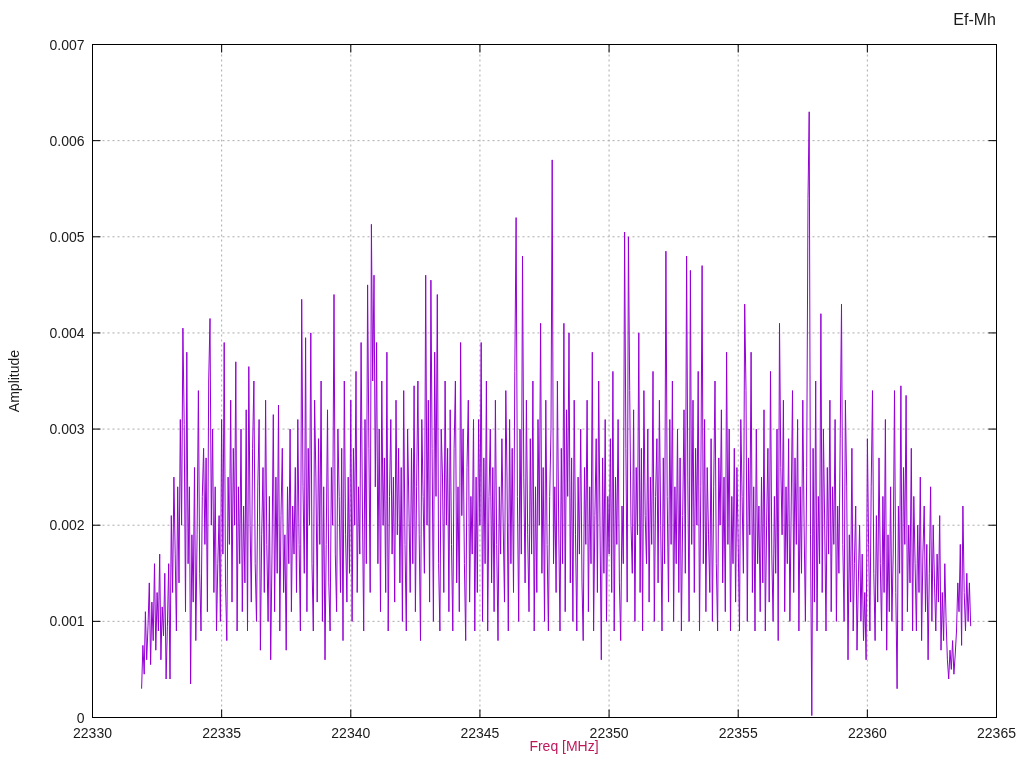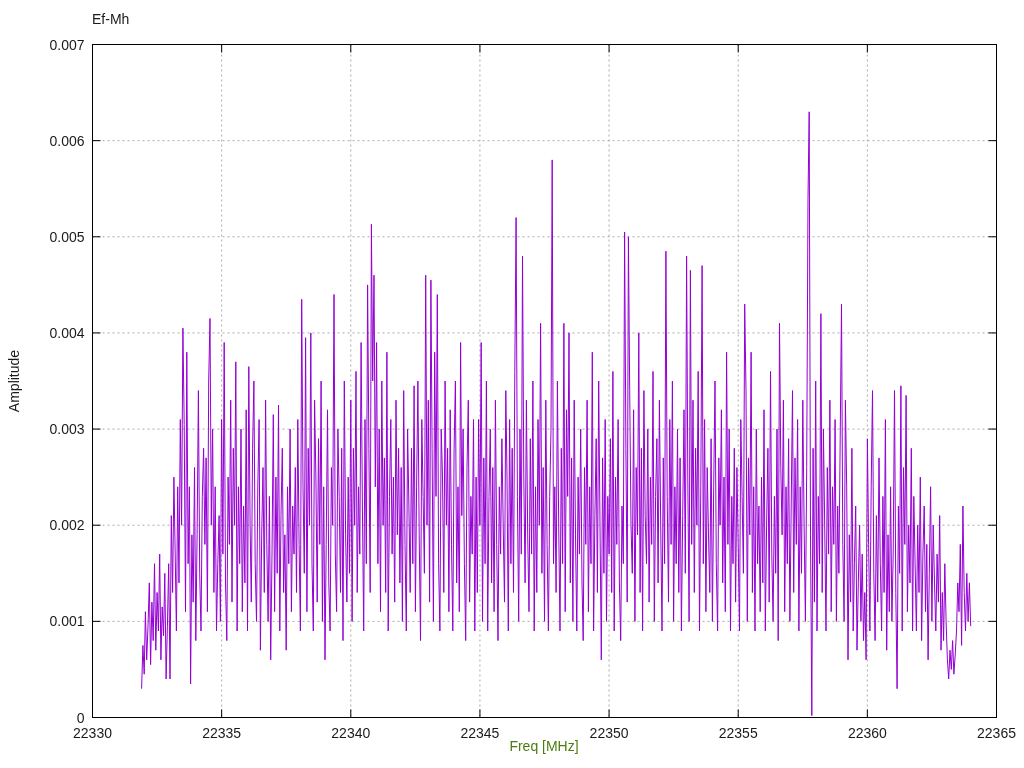--- a/index.html
+++ b/index.html
@@ -1,21 +1,21 @@
 <!DOCTYPE html>
 <html><head>
 <meta charset="utf-8">
 <style>
   html,body{margin:0;padding:0;background:#ffffff;}
   .screen{position:relative;width:1024px;height:768px;background:#ffffff;overflow:hidden;
           font-family:"Liberation Sans", sans-serif;color:#1a1a1a;}
-  .chart-title{position:absolute;left:92px;top:11px;width:904px;text-align:left;
-               font-size:14px;color:#1a1a1a;}
-  .x-label{position:absolute;left:544px;top:746px;transform:translate(-50%,-50%);
-           font-size:14px;white-space:nowrap;color:#4d7c0f;}
+  .chart-title{position:absolute;left:92px;top:11px;width:904px;text-align:right;
+               font-size:16px;color:#1a1a1a;}
+  .x-label{position:absolute;left:564px;top:746px;transform:translate(-50%,-50%);
+           font-size:14px;white-space:nowrap;color:#be185d;}
   .y-label{position:absolute;left:14px;top:381px;transform:translate(-50%,-50%) rotate(-90deg);
            font-size:14px;white-space:nowrap;color:#1a1a1a;}
   svg text{font-family:"Liberation Sans", sans-serif;font-size:14px;fill:#1a1a1a;}
 </style>
 </head>
 <body>
 
 <div class="screen">
   <div class="chart-title">Ef-Mh</div>
   <div class="y-label">Amplitude</div>

